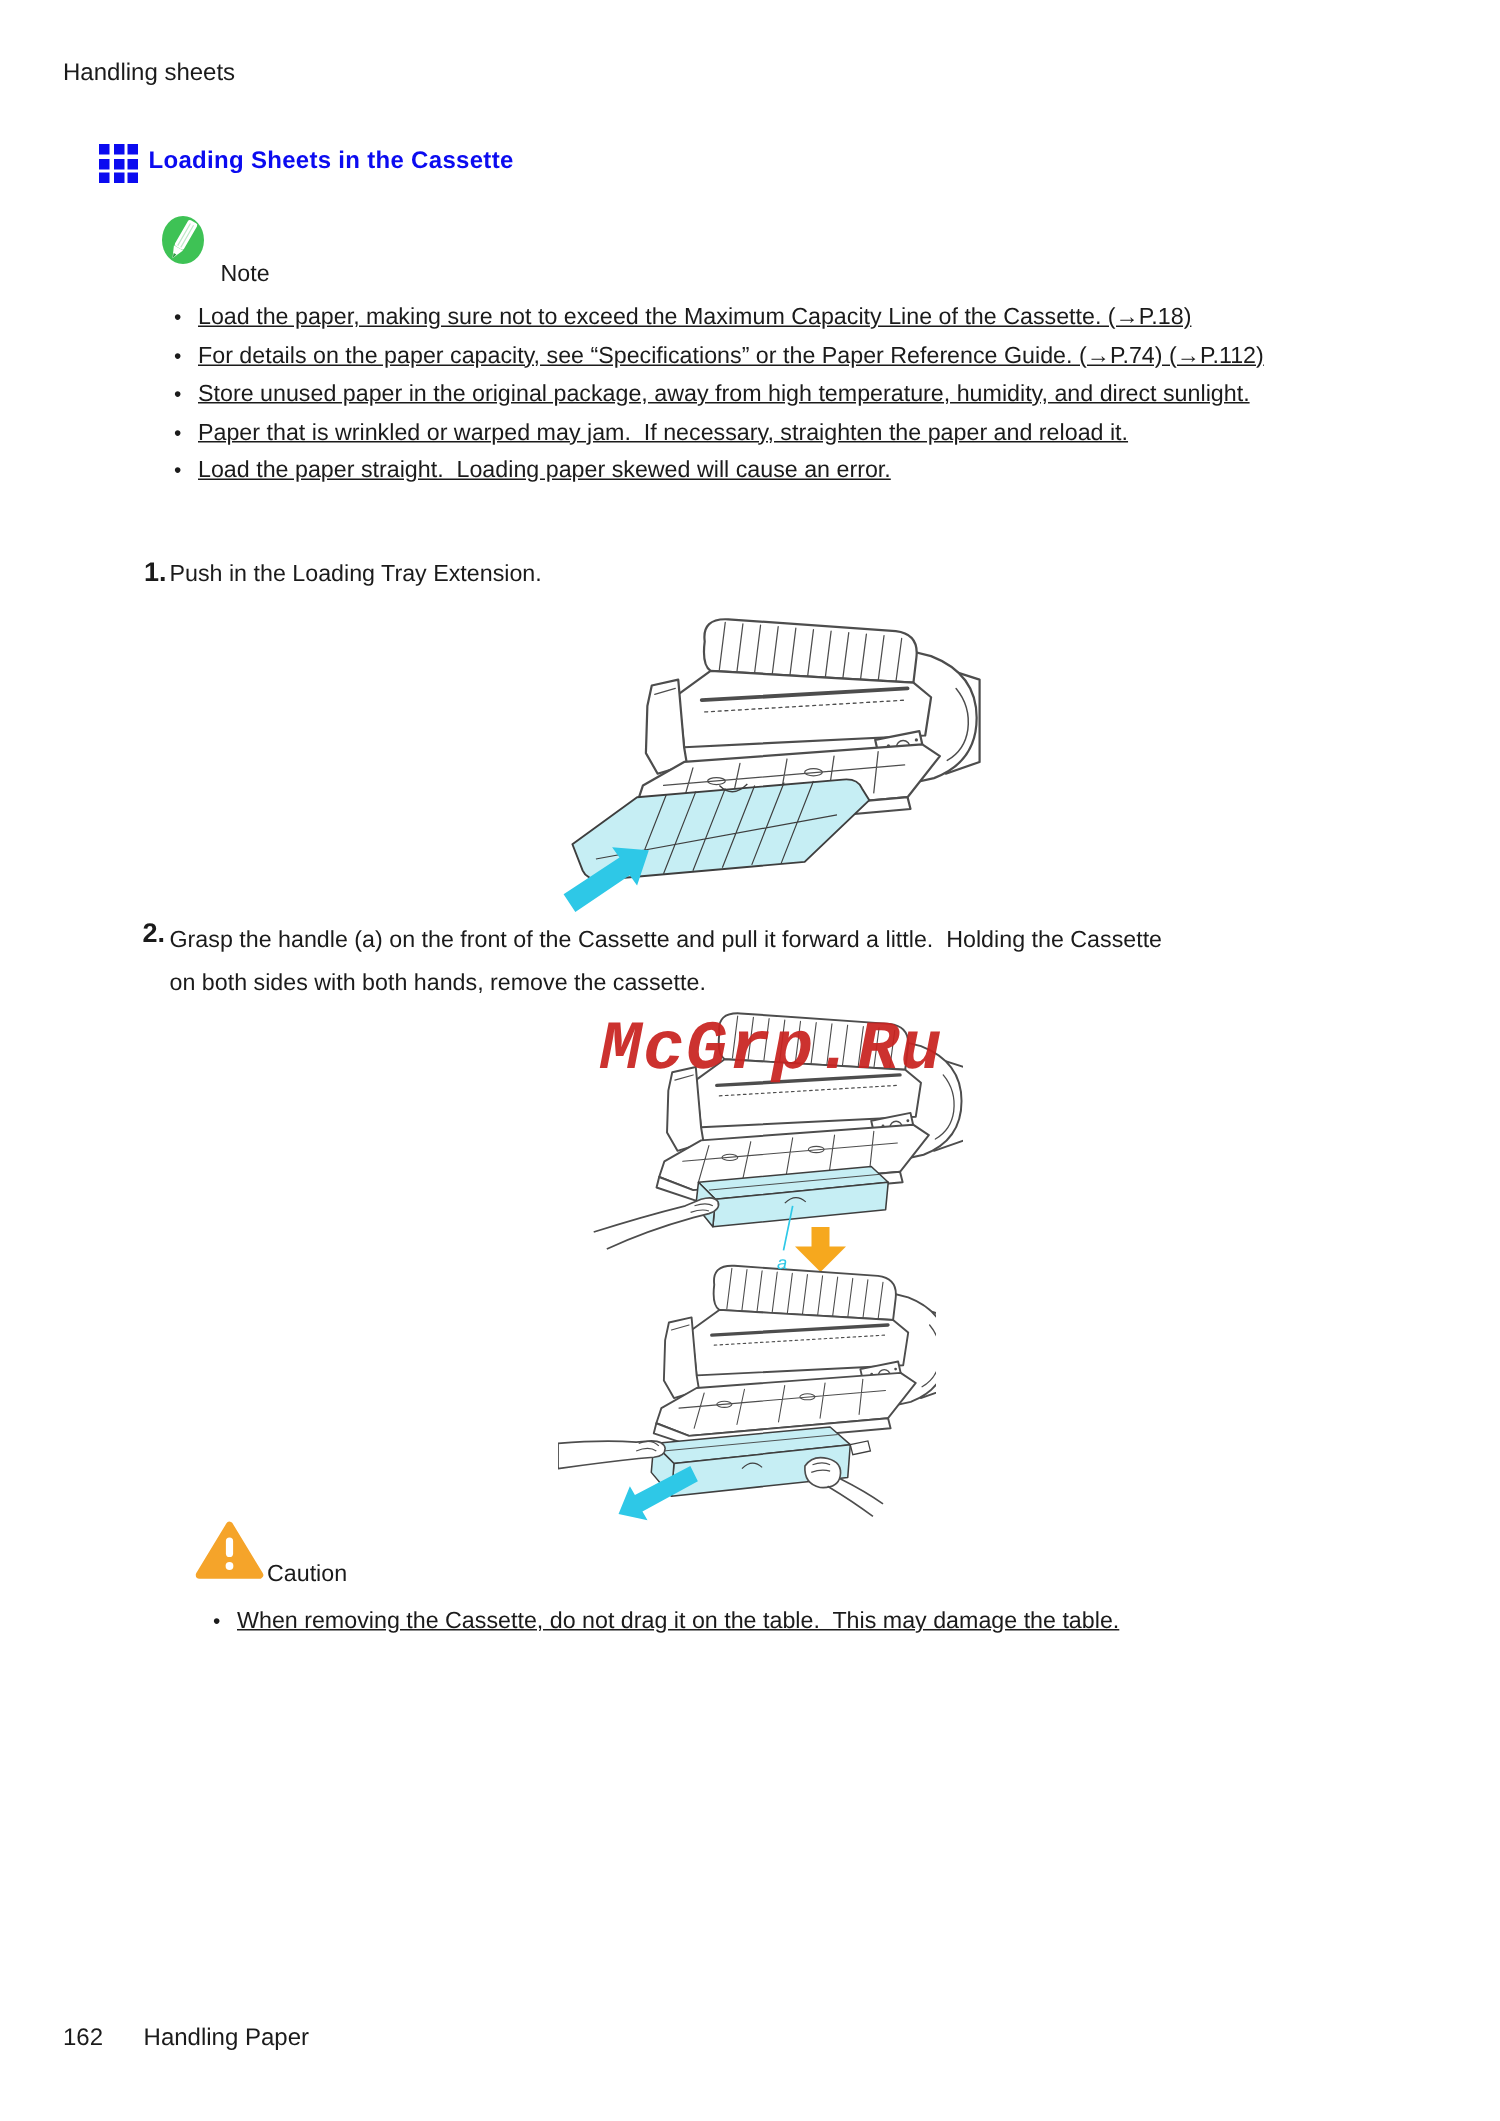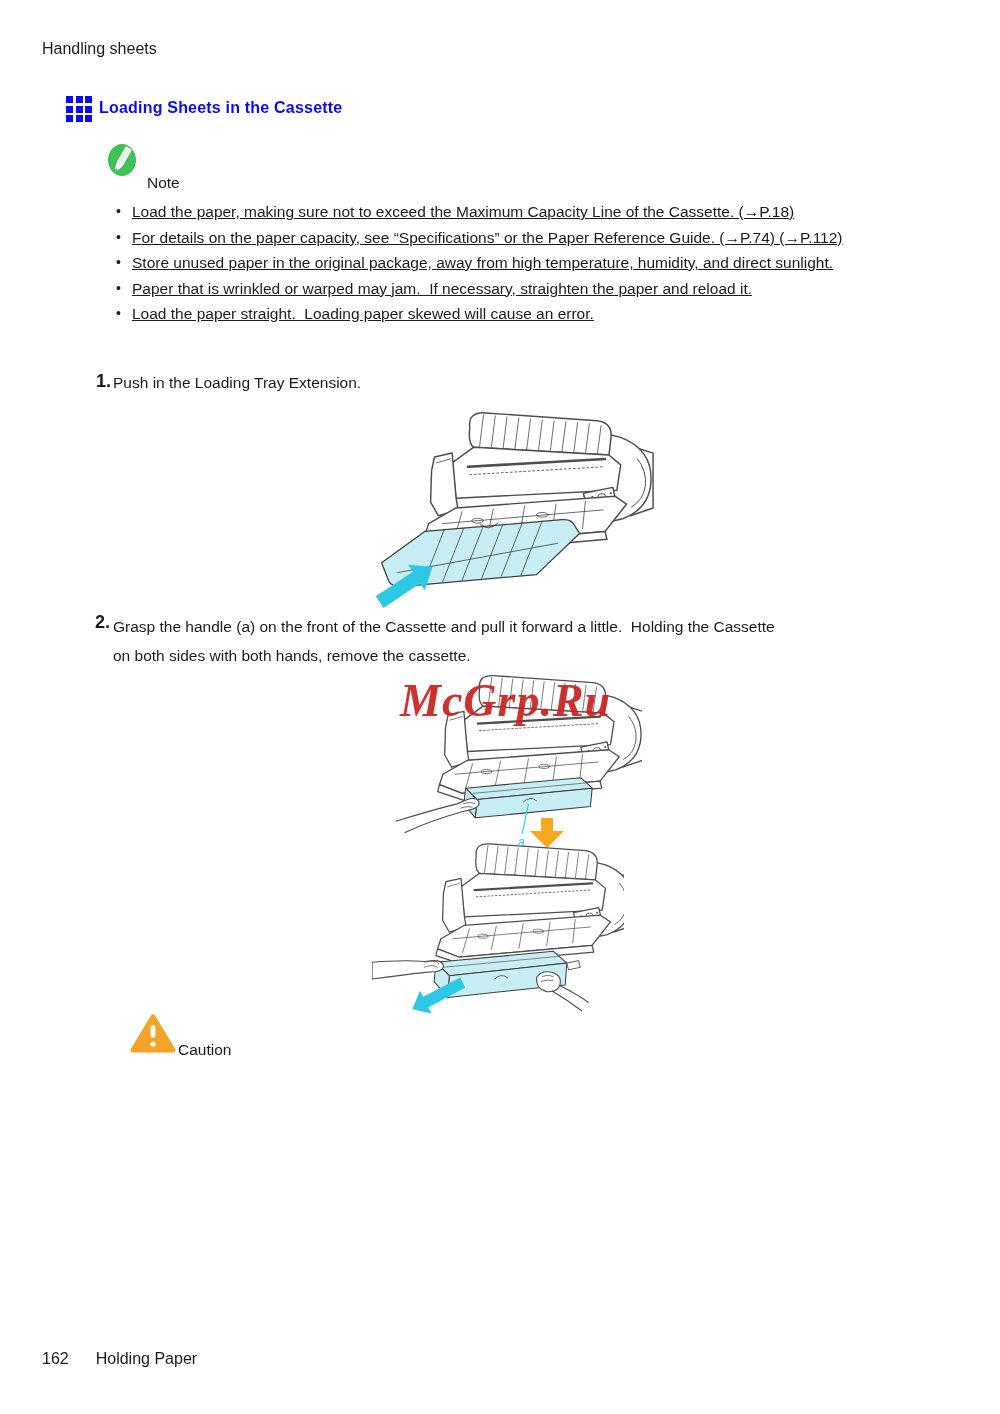--- a/index.html
+++ b/index.html
@@ -19,21 +19,21 @@
   .bullet-row{position:relative;padding-left:18px;line-height:25.5px;text-decoration:underline;}
   .bullet-row::before{content:"•";position:absolute;left:2px;top:0;font-size:14px;}
   .step-num{font-size:18px;font-weight:bold;}
   .step-text{font-size:15.5px;line-height:29px;}
   .step1-num{left:96px;top:371px;}
   .step1-text{left:113px;top:373px;line-height:20px;}
   .fig1{left:362px;top:396px;}
   .step2-num{left:95px;top:612px;}
   .step2-text{left:113px;top:612px;width:820px;}
   .fig2{left:372px;top:666px;width:330px;height:348px;}
-  .watermark{left:28px;top:8px;font-family:Liberation Serif, serif;
+  .watermark{left:28px;top:8px;font-family:Liberation Mono, monospace;
              font-style:italic;font-weight:bold;font-size:46px;color:#c92320;opacity:0.93;
              letter-spacing:1px;z-index:5;}
   .fig2a{left:8px;top:0px;z-index:1;}
   .orange-arrow{left:158px;top:152px;}
   .fig2b{left:0px;top:172px;}
   .caution-icon{left:130px;top:1013px;}
   .caution-label{left:178px;top:1041px;font-size:15.5px;}
   .caution-list{left:140px;top:1068px;width:820px;font-size:15.5px;}
   .footer{left:42px;top:1350px;font-size:16px;}
   .footer .num{margin-right:27px;}
@@ -187,18 +187,21 @@
   </div>
 
   <div class="abs caution-icon">
     <svg width="46" height="42" viewBox="0 0 46 42">
       <path d="M23,4 L43,37 L3,37 Z" fill="#f5a42a" stroke="#f5a42a" stroke-width="5" stroke-linejoin="round"></path>
       <rect x="20.6" y="12" width="4.8" height="13" rx="2.4" fill="#ffffff"></rect>
       <circle cx="23" cy="31" r="2.6" fill="#ffffff"></circle>
     </svg>
   </div>
   <div class="abs caution-label t">Caution</div>
+  <div class="abs caution-list">
+    <div class="bullet-row t">When removing the Cassette, do not drag it on the table.  This may damage the table.</div>
+  </div>
 
   <div class="abs footer">
-    <span class="num t">162</span><span class="t">Holding Paper</span>
+    <span class="num t">162</span><span class="t">Handling Paper</span>
   </div>
 
 </div>
 
 </body></html>

